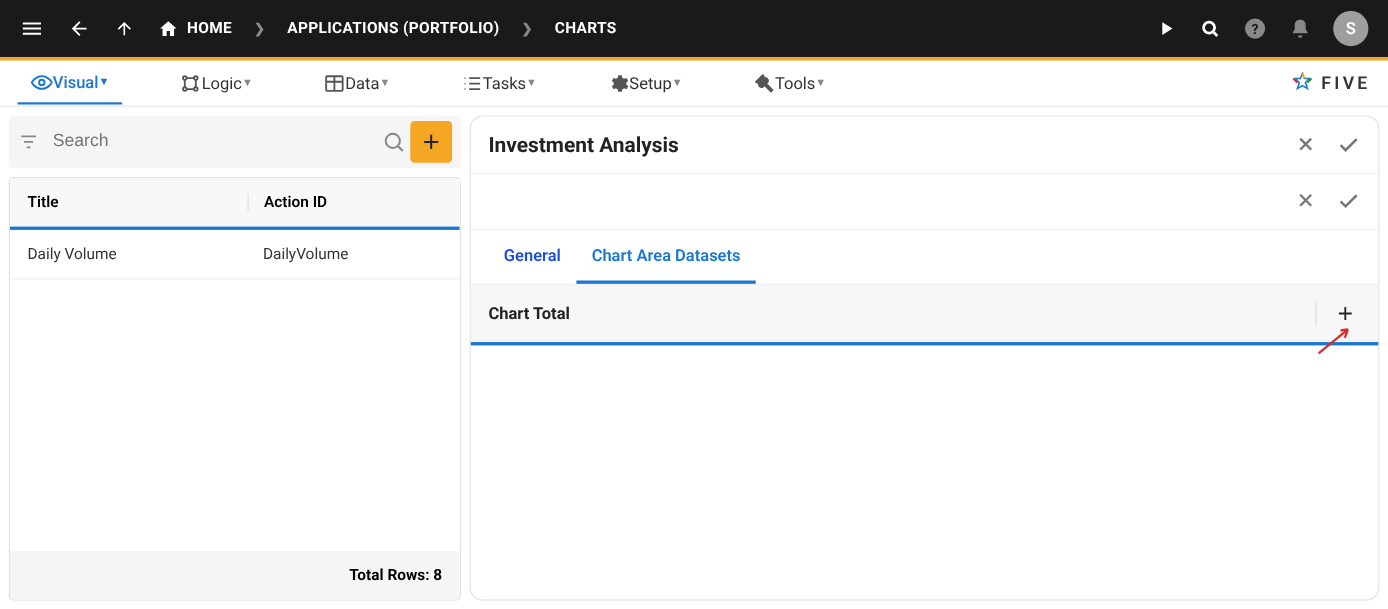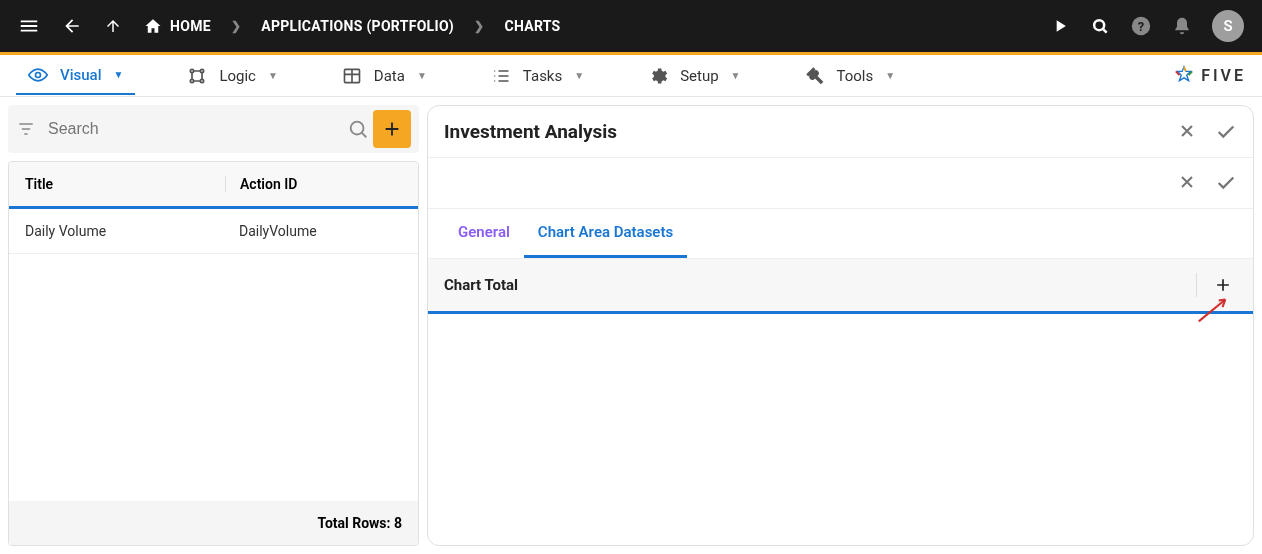--- a/index.html
+++ b/index.html
@@ -9,21 +9,21 @@
 .topbar-left { display: flex; align-items: center; gap: 22px; }
 .topbar-right { margin-left: auto; display: flex; align-items: center; gap: 20px; }
 .breadcrumb { display: flex; align-items: center; gap: 20px; font-size: 14px; font-weight: 700; }
 .breadcrumb span { letter-spacing: 0.3px; }
 .chev { color: #888; font-size: 12px; }
 .icon-btn { cursor: pointer; display: inline-flex; }
 .avatar { width: 32px; height: 32px; border-radius: 50%; background: #9e9e9e; display: flex; align-items: center; justify-content: center; font-weight: 600; color: #fff; font-size: 15px; }
 .accent-line { height: 3px; background: #f5a623; }
 
 .tabbar { height: 42px; display: flex; align-items: center; padding: 0 16px; border-bottom: 1px solid #e5e5e5; }
-.maintab { display: flex; align-items: center; gap: 12px; padding: 8px 12px; font-size: 15px; color: #333; cursor: pointer; margin-right: 40px; }
+.maintab { display: flex; align-items: center; gap: 0; padding: 8px 12px; font-size: 15px; color: #333; cursor: pointer; margin-right: 40px; }
 .maintab.active { color: #1976d2; border-bottom: 2px solid #1976d2; font-weight: 500; }
 .maintab .tri { font-size: 10px; color: #888; }
 .maintab.active .tri { color: #1976d2; }
 .brand { margin-left: auto; display: flex; align-items: center; gap: 6px; color: #333; font-size: 16px; letter-spacing: 3px; font-weight: 600; }
 
 .content { display: flex; height: calc(100% - 97px); padding: 8px; gap: 8px; }
 .left-panel { width: 411px; display: flex; flex-direction: column; }
 .right-panel { flex: 1; display: flex; flex-direction: column; border: 1px solid #e0e0e0; border-radius: 12px; }
 
 .searchbar { display: flex; align-items: center; background: #f5f5f5; border-radius: 4px; padding: 4px 8px; margin-bottom: 8px; height: 48px; }
@@ -39,21 +39,21 @@
 .trow .col2 { flex: 1; padding-left: 14px; }
 .footer { margin-top: auto; background: #f5f5f5; padding: 14px 16px; text-align: right; font-weight: 700; font-size: 14px; }
 
 .section-hdr { display: flex; align-items: center; padding: 14px 16px; border-bottom: 1px solid #eee; }
 .section-hdr .title { font-size: 19px; font-weight: 700; color: #222; }
 .section-hdr .title.sub { font-size: 17px; }
 .hdr-actions { margin-left: auto; display: flex; gap: 18px; }
 .hdr-actions .icon-btn { color: #888; }
 
 .subtabs { display: flex; padding: 0 16px; border-bottom: 1px solid #eee; }
-.subtab { padding: 14px 14px; font-size: 15px; font-weight: 600; color: #8b5cf6; cursor: pointer; }
+.subtab { padding: 14px 14px; font-size: 15px; font-weight: 600; color: #1d4ed8; cursor: pointer; }
 .subtab.active { color: #1976d2; border-bottom: 3px solid #1976d2; }
 
 .chart-area-hdr { display: flex; align-items: center; padding: 14px 16px; background: #f7f7f7; border-bottom: 3px solid #1976d2; }
 .chart-area-hdr .label { font-weight: 700; font-size: 15px; color: #222; }
 .chart-area-hdr .add-area { margin-left: auto; cursor: pointer; border-left: 1px solid #ddd; padding: 2px 4px 2px 16px; }
 
 .arrow-annotation { position: absolute; right: 30px; top: 294px; width: 38px; height: 30px; pointer-events: none; }
 
 svg { display: block; }
 </style>

